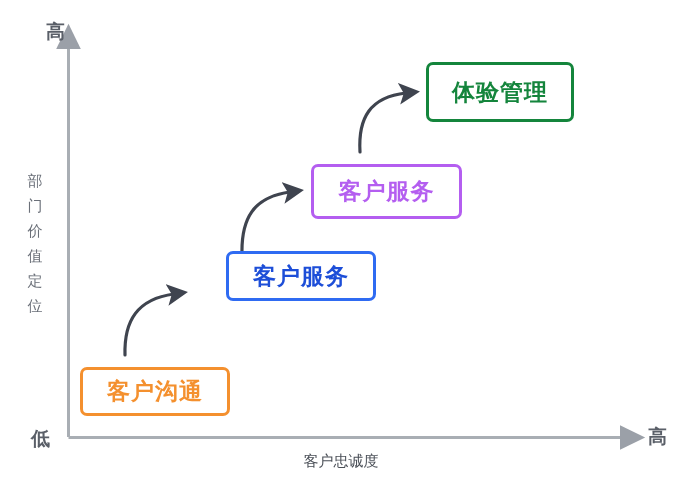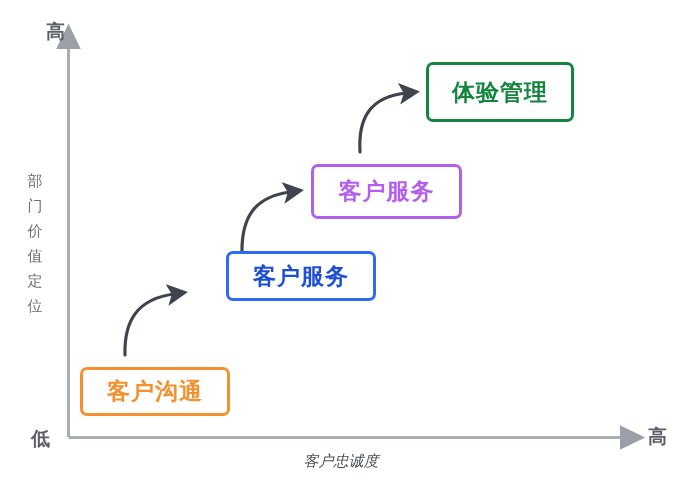--- a/index.html
+++ b/index.html
@@ -50,21 +50,20 @@
   #y-axis-title span { display: block; }
 
   #x-axis-title {
     position: absolute;
     left: 0;
     top: 452px;
     width: 682px;
     text-align: center;
     color: #4a4f57;
     font-size: 15px;
-    font-style: italic;
   }
 
   .stage-box {
     position: absolute;
     box-sizing: border-box;
     background: #ffffff;
     border-style: solid;
     border-width: 3px;
     display: flex;
     align-items: center;

